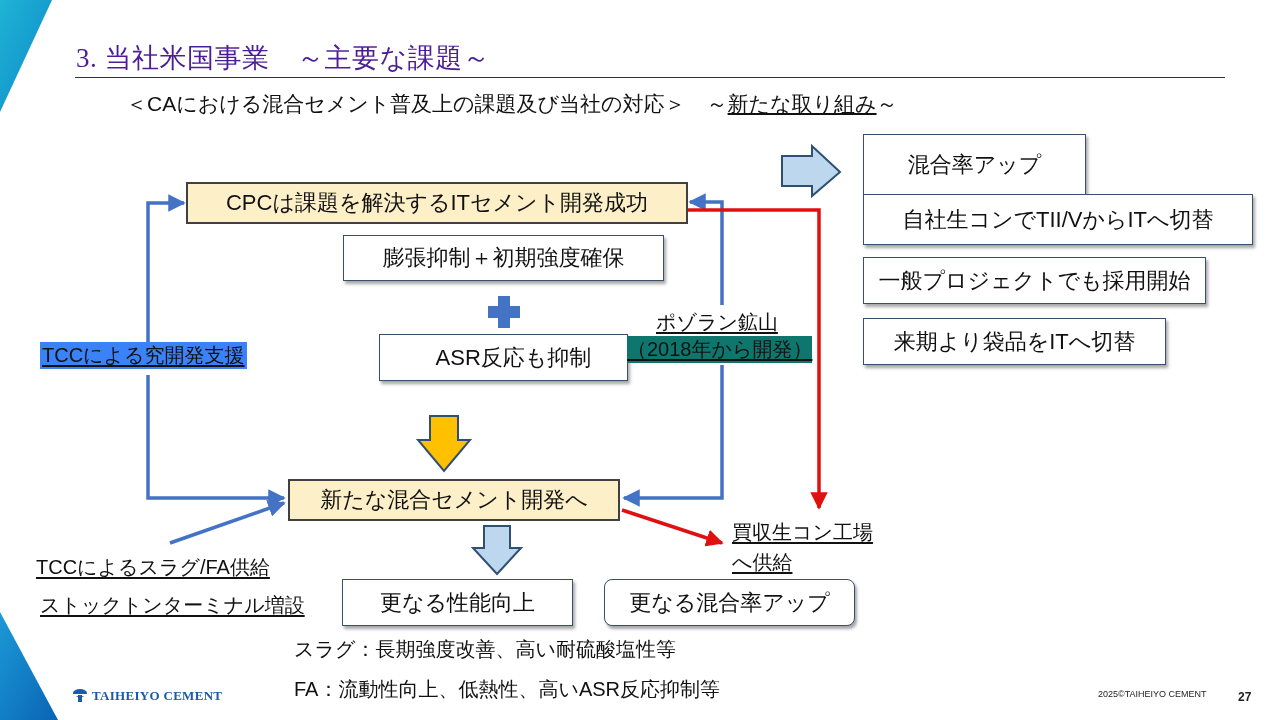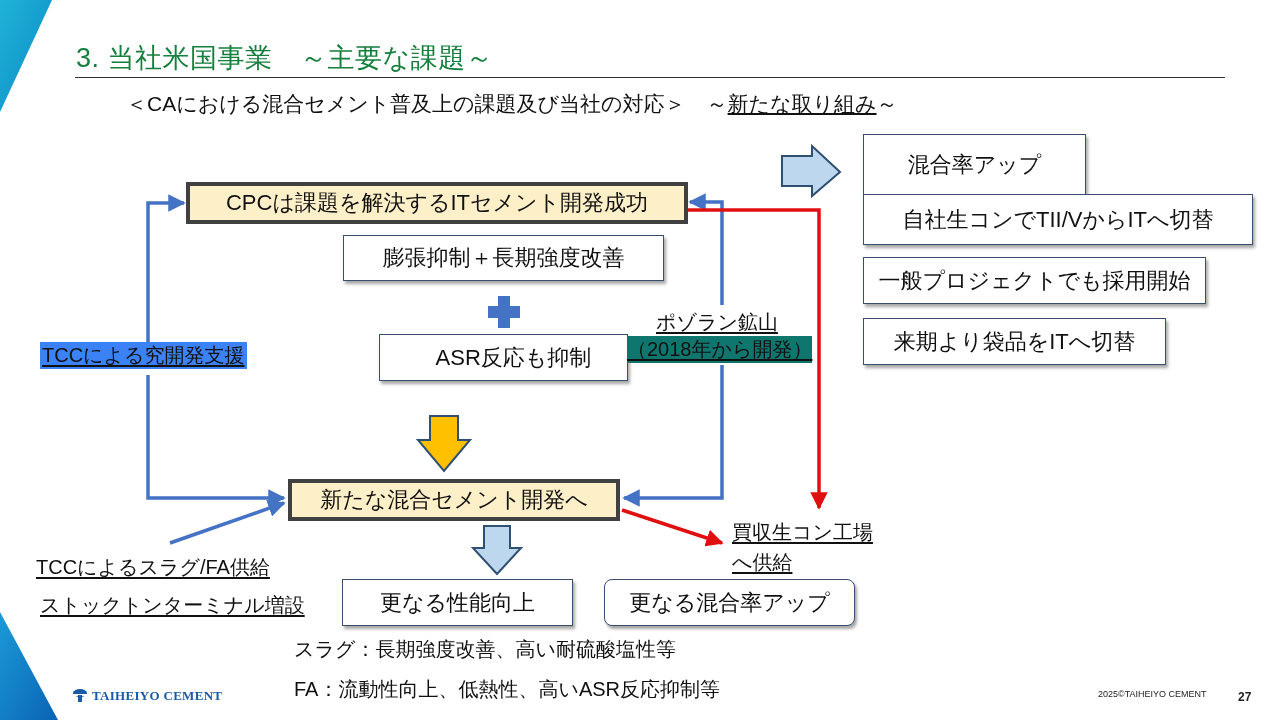--- a/index.html
+++ b/index.html
@@ -1,26 +1,26 @@
 <!DOCTYPE html>
 <html><head>
 <meta charset="utf-8">
 <style>
   html, body { margin:0; padding:0; }
   body { width:1280px; height:720px; position:relative; overflow:hidden; background:#ffffff;
          font-family:"Liberation Sans","DejaVu Sans",sans-serif; color:#111; }
   .abs { position:absolute; }
-  .title { left:76px; top:40px; font-size:27px; color:#15803d; white-space:nowrap; letter-spacing:0.5px; }
+  .title { left:76px; top:40px; font-size:27px; color:#4c1d95; white-space:nowrap; letter-spacing:0.5px;font-family:Liberation Serif, serif; }
   .title-rule { left:75px; top:77px; width:1150px; height:1px; background:#333; }
   .subtitle { left:90px; top:90px; font-size:21px; white-space:nowrap;margin-left:36px; }
   .subtitle .ul { text-decoration:underline; }
   .box { position:absolute; box-sizing:border-box; display:flex; align-items:center; justify-content:center;
          font-size:22px; white-space:nowrap; }
   .box-white { background:#fff; border:1.5px solid #3a4f6e; box-shadow:2px 3px 3px rgba(0,0,0,0.35); }
-  .box-yellow { background:#fdf0c8; border:4px solid #404040; }
+  .box-yellow { background:#fdf0c8; border:2px solid #404040; }
   .label { position:absolute; font-size:20px; white-space:nowrap; }
   .label.ul { text-decoration:underline; text-underline-offset:3px; }
   svg.overlay { position:absolute; left:0; top:0; }
   .footer-copy { left:1098px; top:689px; font-size:9px; color:#222; }
   .page-num { left:1238px; top:690px; font-size:12px; font-weight:bold; color:#222; }
   .logo { left:72px; top:688px; display:flex; align-items:flex-start; gap:4px; }
   .logo-text { font-family:"Liberation Serif",serif; font-size:13px; font-weight:bold; color:#1a5aa6; letter-spacing:0.3px; }
   .note { position:absolute; font-size:20px; white-space:nowrap; }
 </style>
 </head>
@@ -74,21 +74,21 @@
     <rect x="498" y="296" width="12" height="32" fill="#4472c4"></rect>
     <rect x="488" y="306" width="32" height="12" fill="#4472c4"></rect>
   </g>
 
   <polygon points="430,416 458,416 458,440 470,440 444,471 418,440 430,440" fill="#ffc000" stroke="#2f4f73" stroke-width="2"></polygon>
 
   <polygon points="484,526 510,526 510,548 521,548 497,574 473,548 484,548" fill="#bdd7ee" stroke="#2f4f73" stroke-width="2"></polygon>
 </svg>
 
 <div class="box box-yellow" style="left:186px; top:182px; width:502px; height:42px;">CPCは課題を解決するITセメント開発成功</div>
-<div class="box box-white" style="left:343px; top:235px; width:321px; height:46px;">膨張抑制＋長期強度改善</div>
+<div class="box box-white" style="left:343px; top:235px; width:321px; height:46px;">膨張抑制＋初期強度確保</div>
 <div class="box box-white" style="left:379px; top:334px; width:249px; height:47px;padding-left:20px;">ASR反応も抑制</div>
 <div class="box box-yellow" style="left:288px; top:479px; width:332px; height:42px;">新たな混合セメント開発へ</div>
 <div class="box box-white" style="left:342px; top:579px; width:231px; height:47px;">更なる性能向上</div>
 <div class="box box-white" style="left:604px; top:579px; width:251px; height:47px;border-radius:8px;">更なる混合率アップ</div>
 
 <div class="box box-white" style="left:863px; top:134px; width:223px; height:62px;">混合率アップ</div>
 <div class="box box-white" style="left:863px; top:194px; width:390px; height:51px;">自社生コンでTII/VからITへ切替</div>
 <div class="box box-white" style="left:863px; top:257px; width:343px; height:47px;">一般プロジェクトでも採用開始</div>
 <div class="box box-white" style="left:863px; top:318px; width:303px; height:47px;">来期より袋品をITへ切替</div>
 

